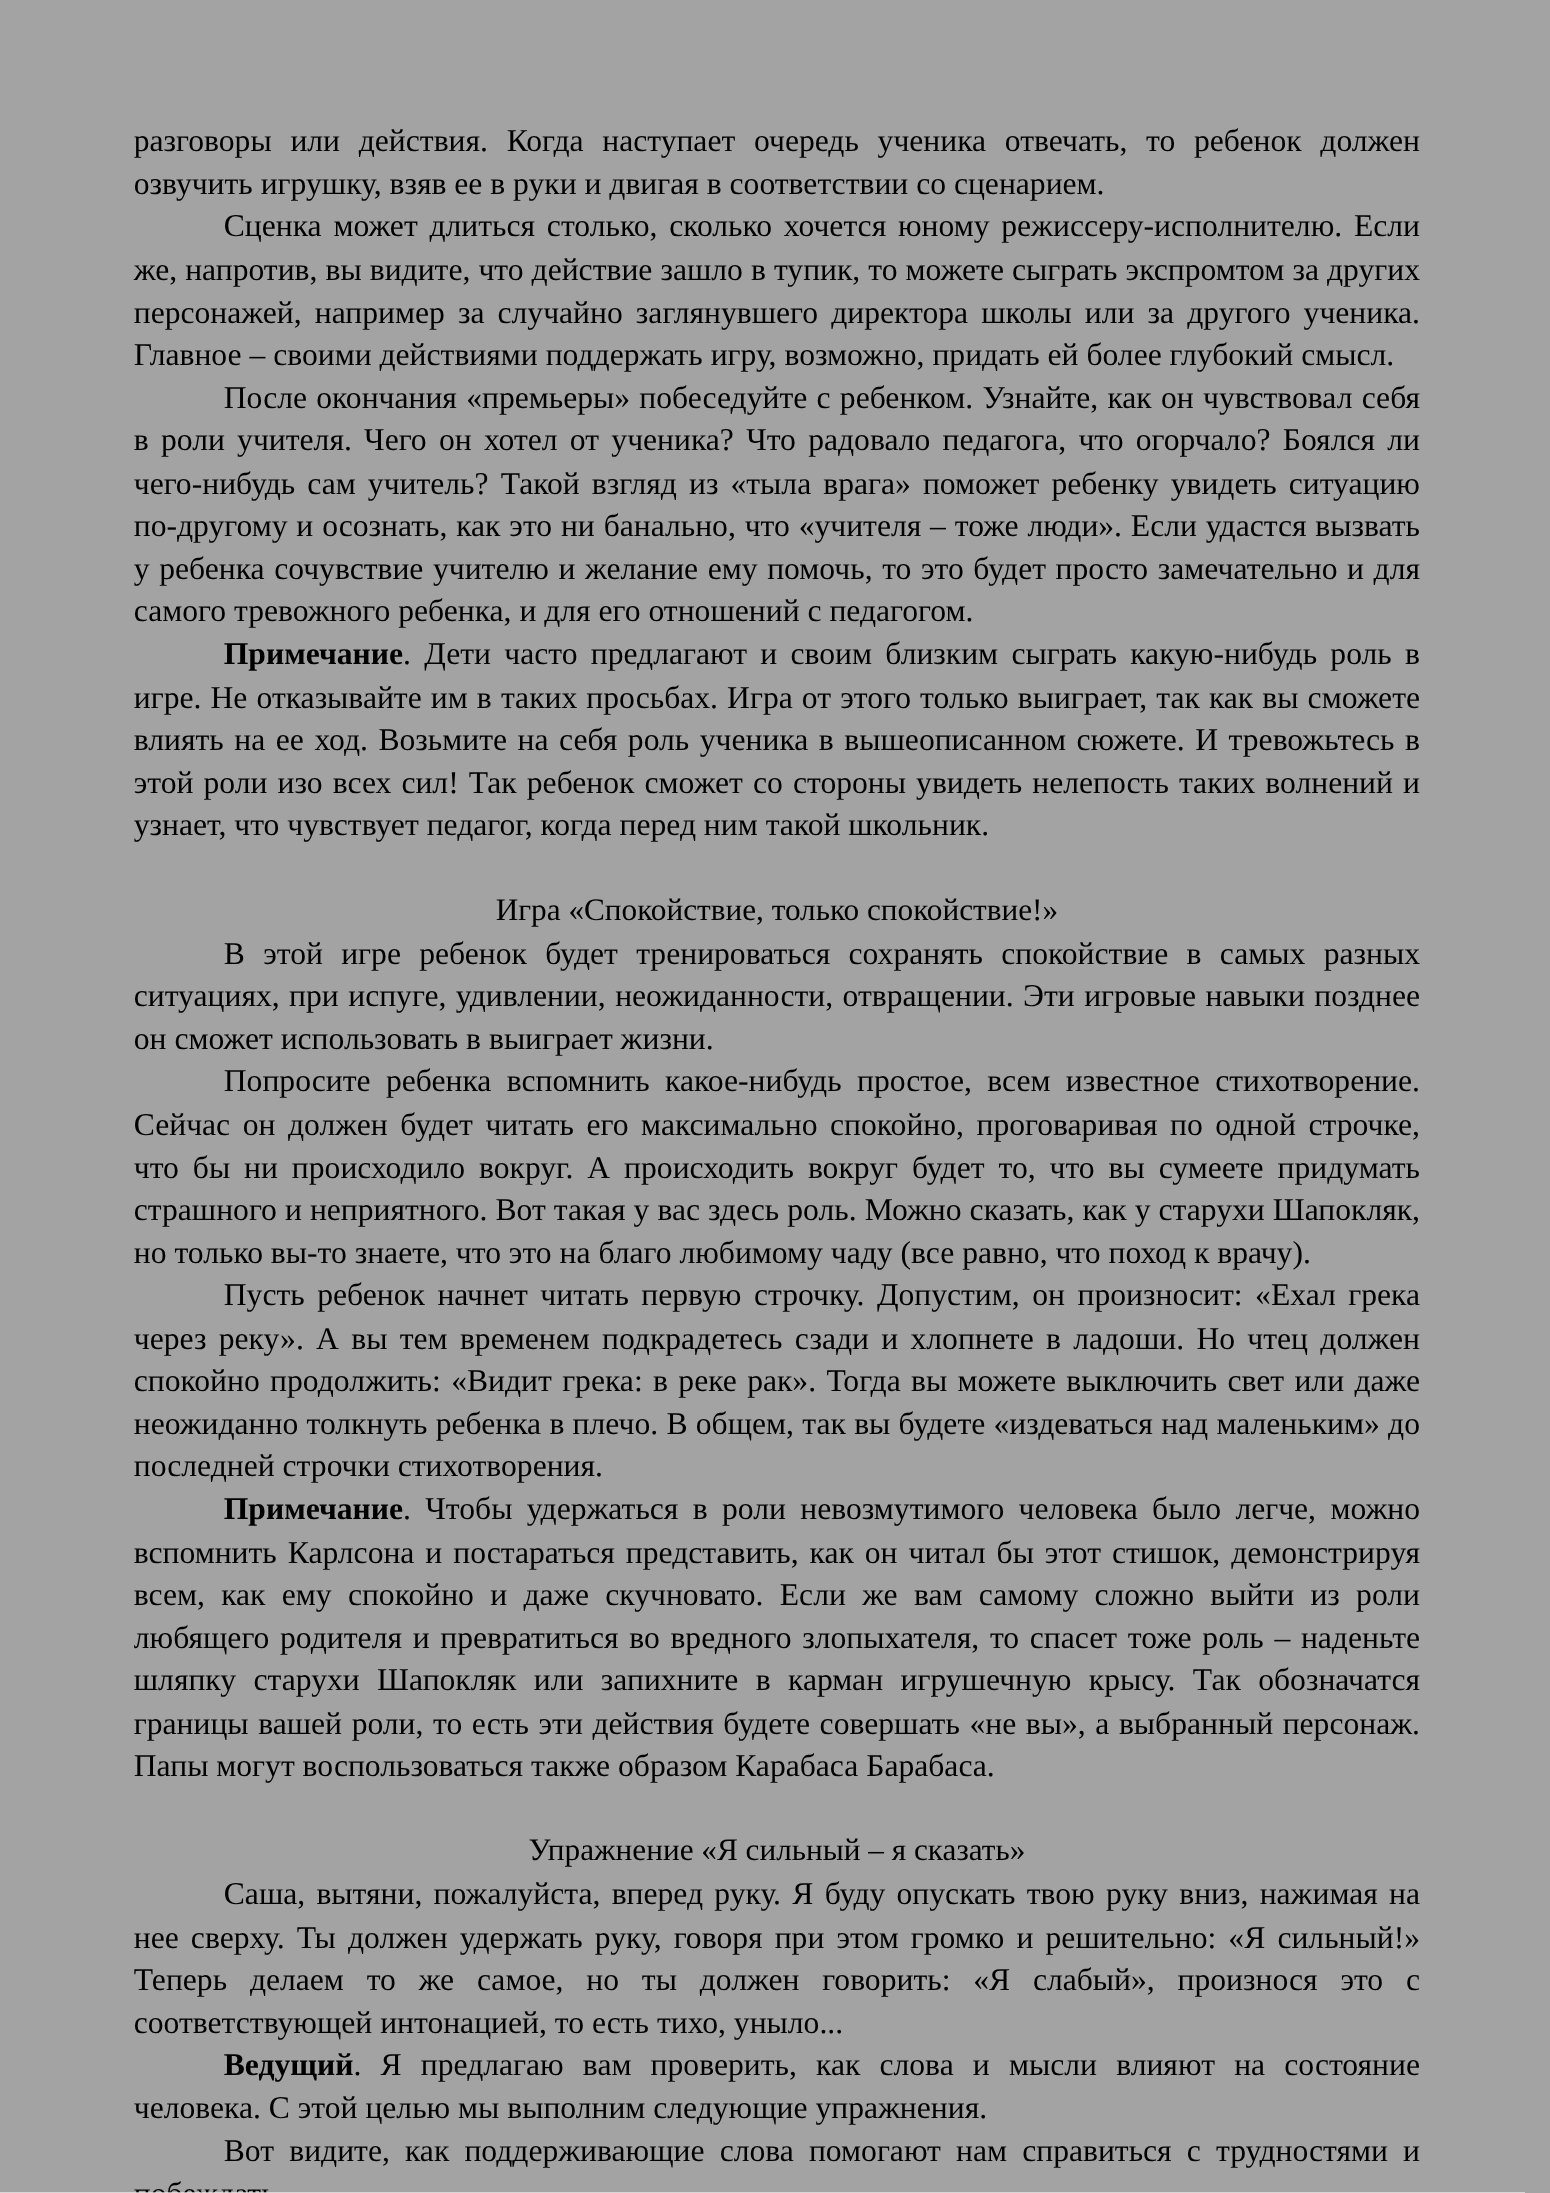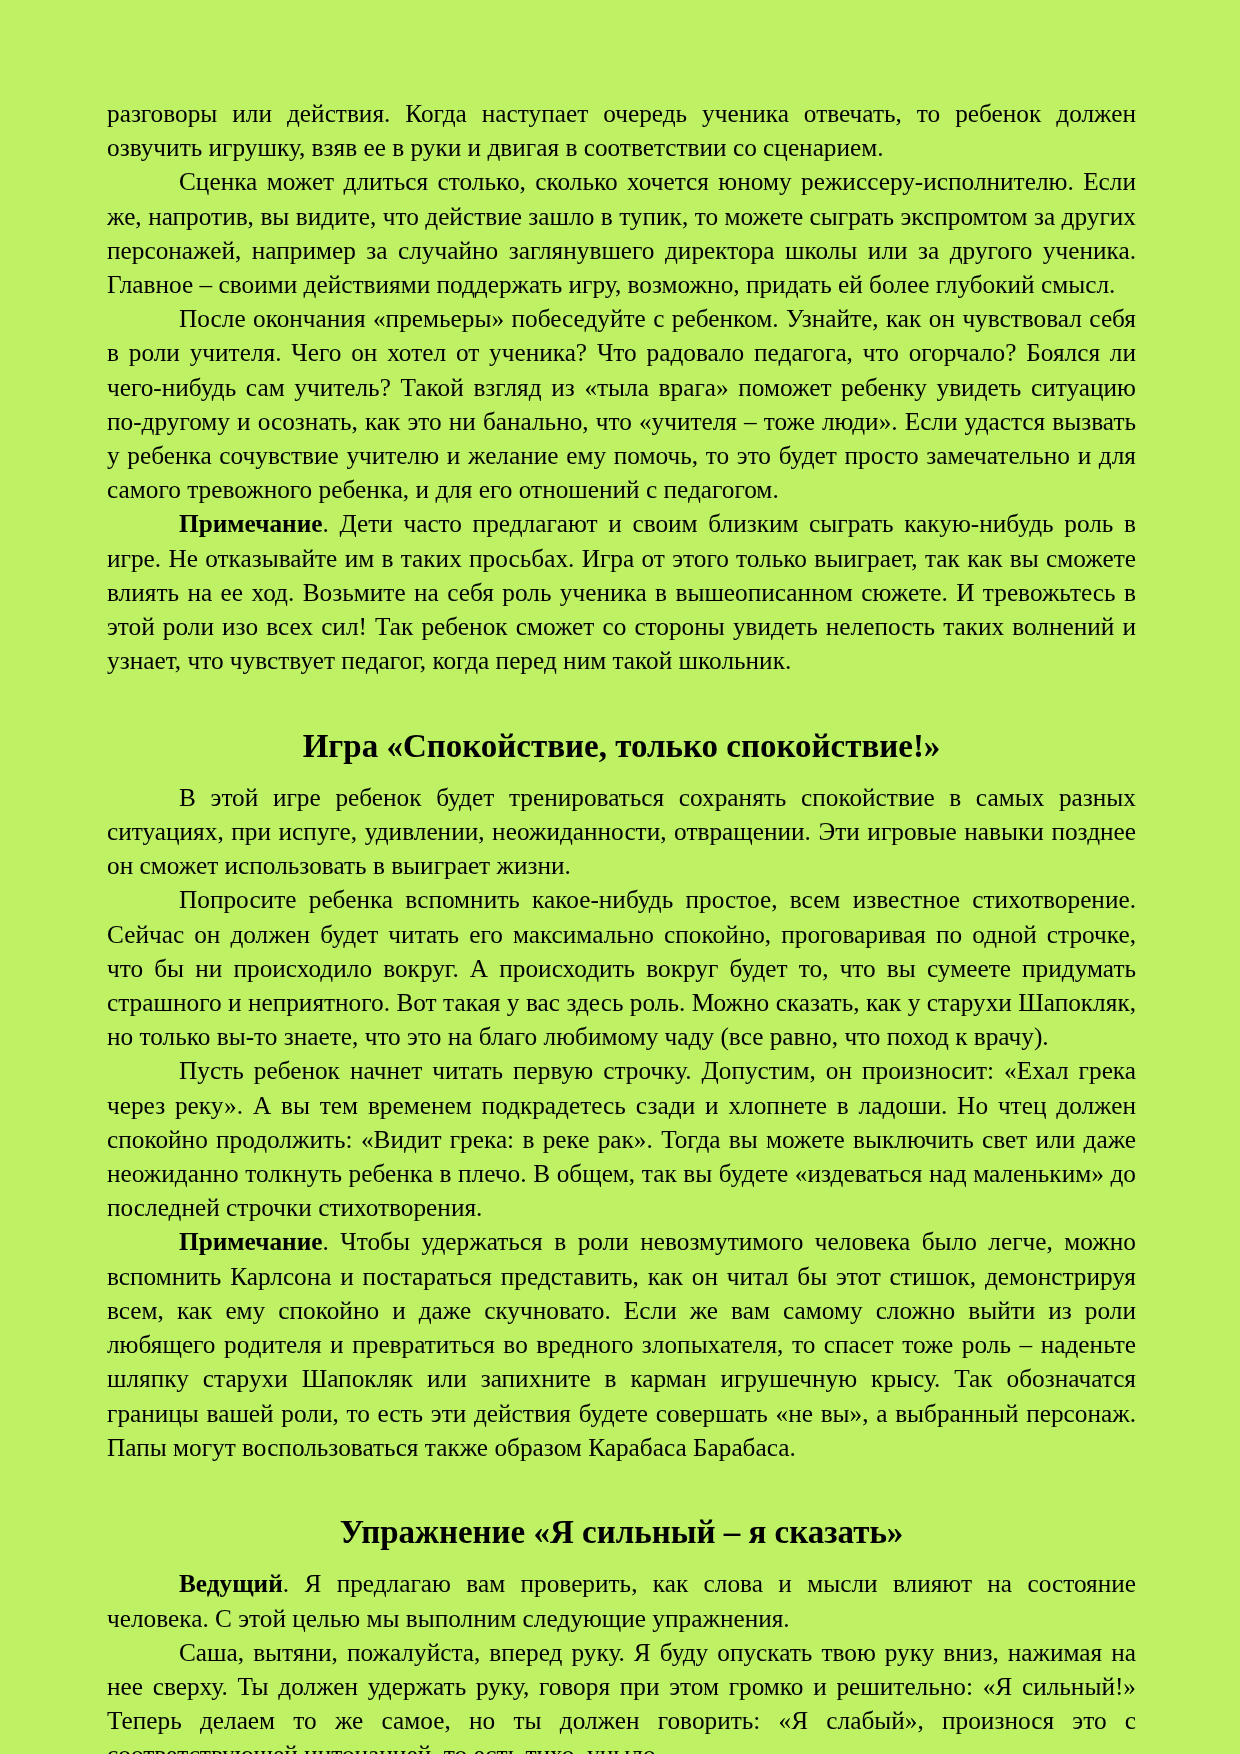--- a/index.html
+++ b/index.html
@@ -8,21 +8,21 @@
     background: #ffffff;
   }
   body {
     font-family: "Liberation Serif", "DejaVu Serif", serif;
     color: #000000;
   }
   .page {
     position: relative;
     width: 1240px;
     height: 1754px;
-    background: #bef264;
+    background: #a3a3a3;
     box-sizing: border-box;
     overflow: hidden;
   }
   .content {
     position: absolute;
     left: 107px;
     top: 96px;
     width: 1029px;
   }
   p.para {
@@ -31,24 +31,24 @@
     text-justify: inter-word;
     font-size: 25.3px;
     line-height: 34.2px;
     text-indent: 72px;
     hyphens: none;
   }
   p.para.noindent {
     text-indent: 0;
   }
   h2.section-heading {
-    margin: 17px;
-    font-size: 33px;
+    margin: 0;
+    font-size: 25px;
     line-height: 34.2px;
-    font-weight: bold;
+    font-weight: normal;
     text-align: center;
     text-indent: 0;
   }
   .spacer-line {
     height: 34.2px;
   }
   .bold {
     font-weight: bold;
   }
 </style>
@@ -75,20 +75,20 @@
     <p class="para">Попросите ребенка вспомнить какое-нибудь простое, всем известное стихотворение. Сейчас он должен будет читать его максимально спокойно, проговаривая по одной строчке, что бы ни происходило вокруг. А происходить вокруг будет то, что вы сумеете придумать страшного и неприятного. Вот такая у вас здесь роль. Можно сказать, как у старухи Шапокляк, но только вы-то знаете, что это на благо любимому чаду (все равно, что поход к врачу).</p>
 
     <p class="para">Пусть ребенок начнет читать первую строчку. Допустим, он произносит: «Ехал грека через реку». А вы тем временем подкрадетесь сзади и хлопнете в ладоши. Но чтец должен спокойно продолжить: «Видит грека: в реке рак». Тогда вы можете выключить свет или даже неожиданно толкнуть ребенка в плечо. В общем, так вы будете «издеваться над маленьким» до последней строчки стихотворения.</p>
 
     <p class="para"><span class="bold">Примечание</span><span>. Чтобы удержаться в роли невозмутимого человека было легче, можно вспомнить Карлсона и постараться представить, как он читал бы этот стишок, демонстрируя всем, как ему спокойно и даже скучновато. Если же вам самому сложно выйти из роли любящего родителя и превратиться во вредного злопыхателя, то спасет тоже роль – наденьте шляпку старухи Шапокляк или запихните в карман игрушечную крысу. Так обозначатся границы вашей роли, то есть эти действия будете совершать «не вы», а выбранный персонаж. Папы могут воспользоваться также образом Карабаса Барабаса.</span></p>
 
     <div class="spacer-line"></div>
 
     <h2 class="section-heading">Упражнение «Я сильный – я сказать»</h2>
 
+    <p class="para">Саша, вытяни, пожалуйста, вперед руку. Я буду опускать твою руку вниз, нажимая на нее сверху. Ты должен удержать руку, говоря при этом громко и решительно: «Я сильный!» Теперь делаем то же самое, но ты должен говорить: «Я слабый», произнося это с соответствующей интонацией, то есть тихо, уныло...</p>
+
     <p class="para"><span class="bold">Ведущий</span><span>. Я предлагаю вам проверить, как слова и мысли влияют на состояние человека. С этой целью мы выполним следующие упражнения.</span></p>
-
-    <p class="para">Саша, вытяни, пожалуйста, вперед руку. Я буду опускать твою руку вниз, нажимая на нее сверху. Ты должен удержать руку, говоря при этом громко и решительно: «Я сильный!» Теперь делаем то же самое, но ты должен говорить: «Я слабый», произнося это с соответствующей интонацией, то есть тихо, уныло...</p>
 
     <p class="para">Вот видите, как поддерживающие слова помогают нам справиться с трудностями и побеждать.</p>
 
   </div>
 </div>
 
 </body></html>

